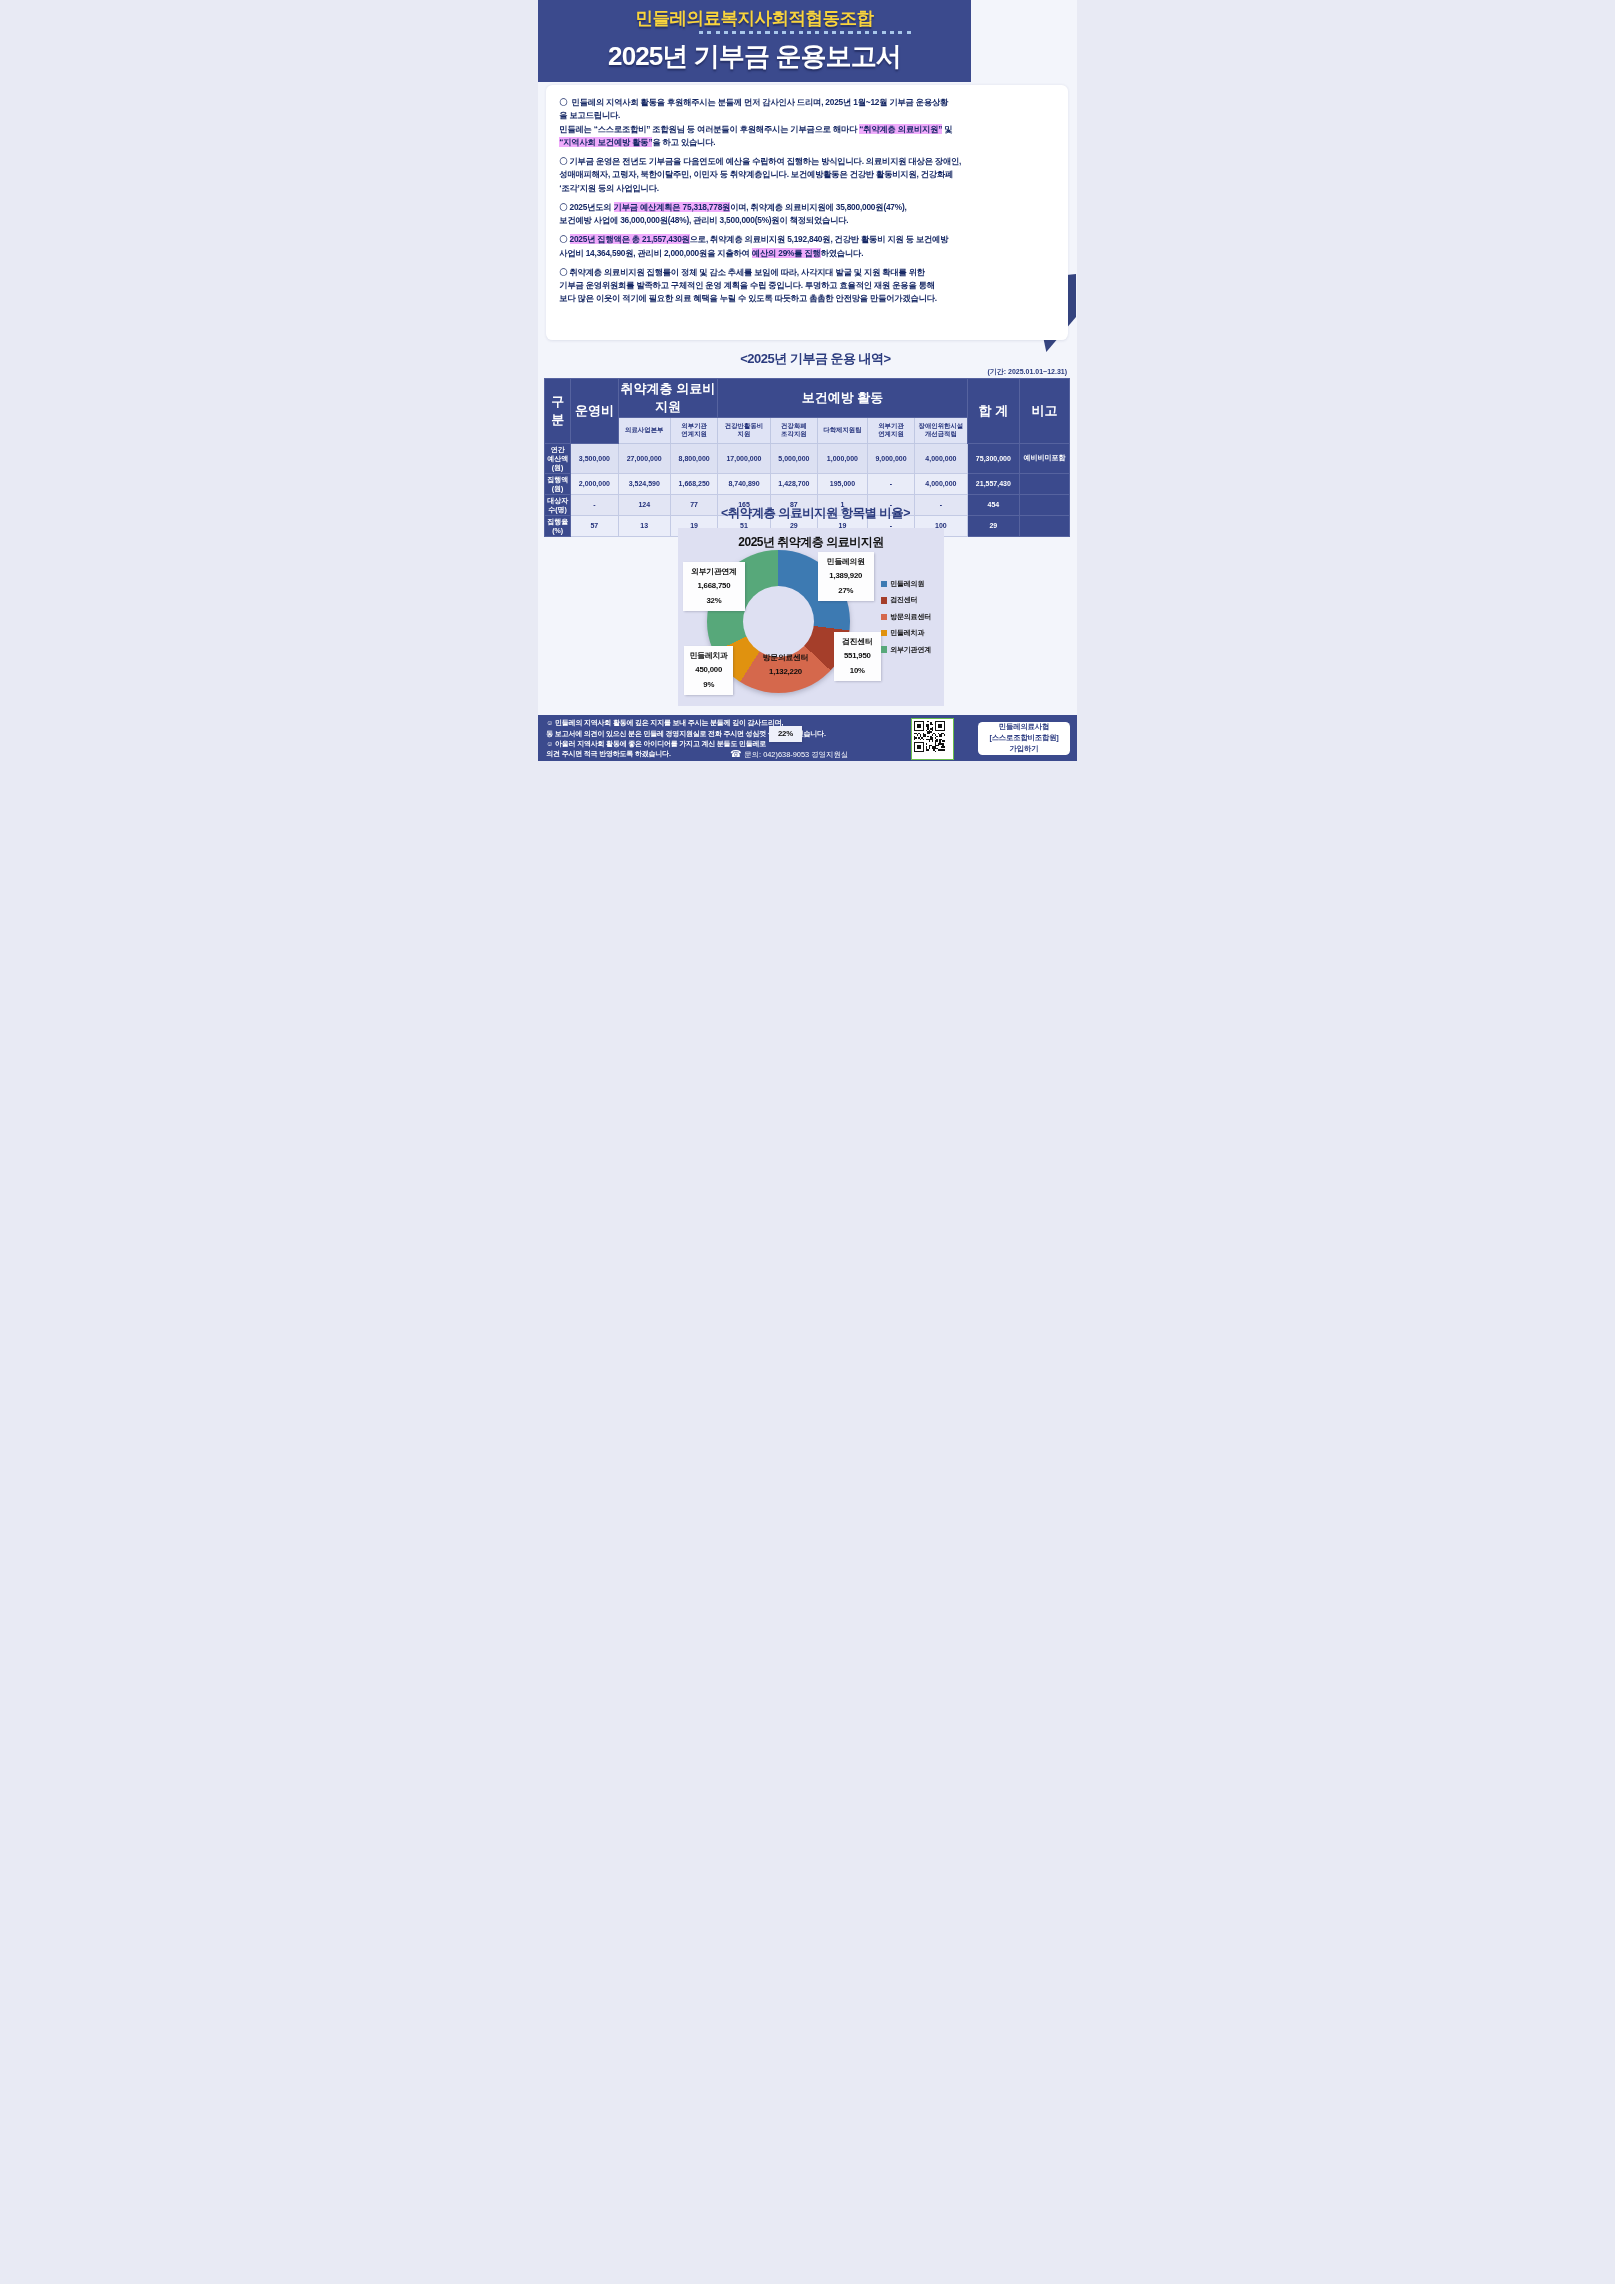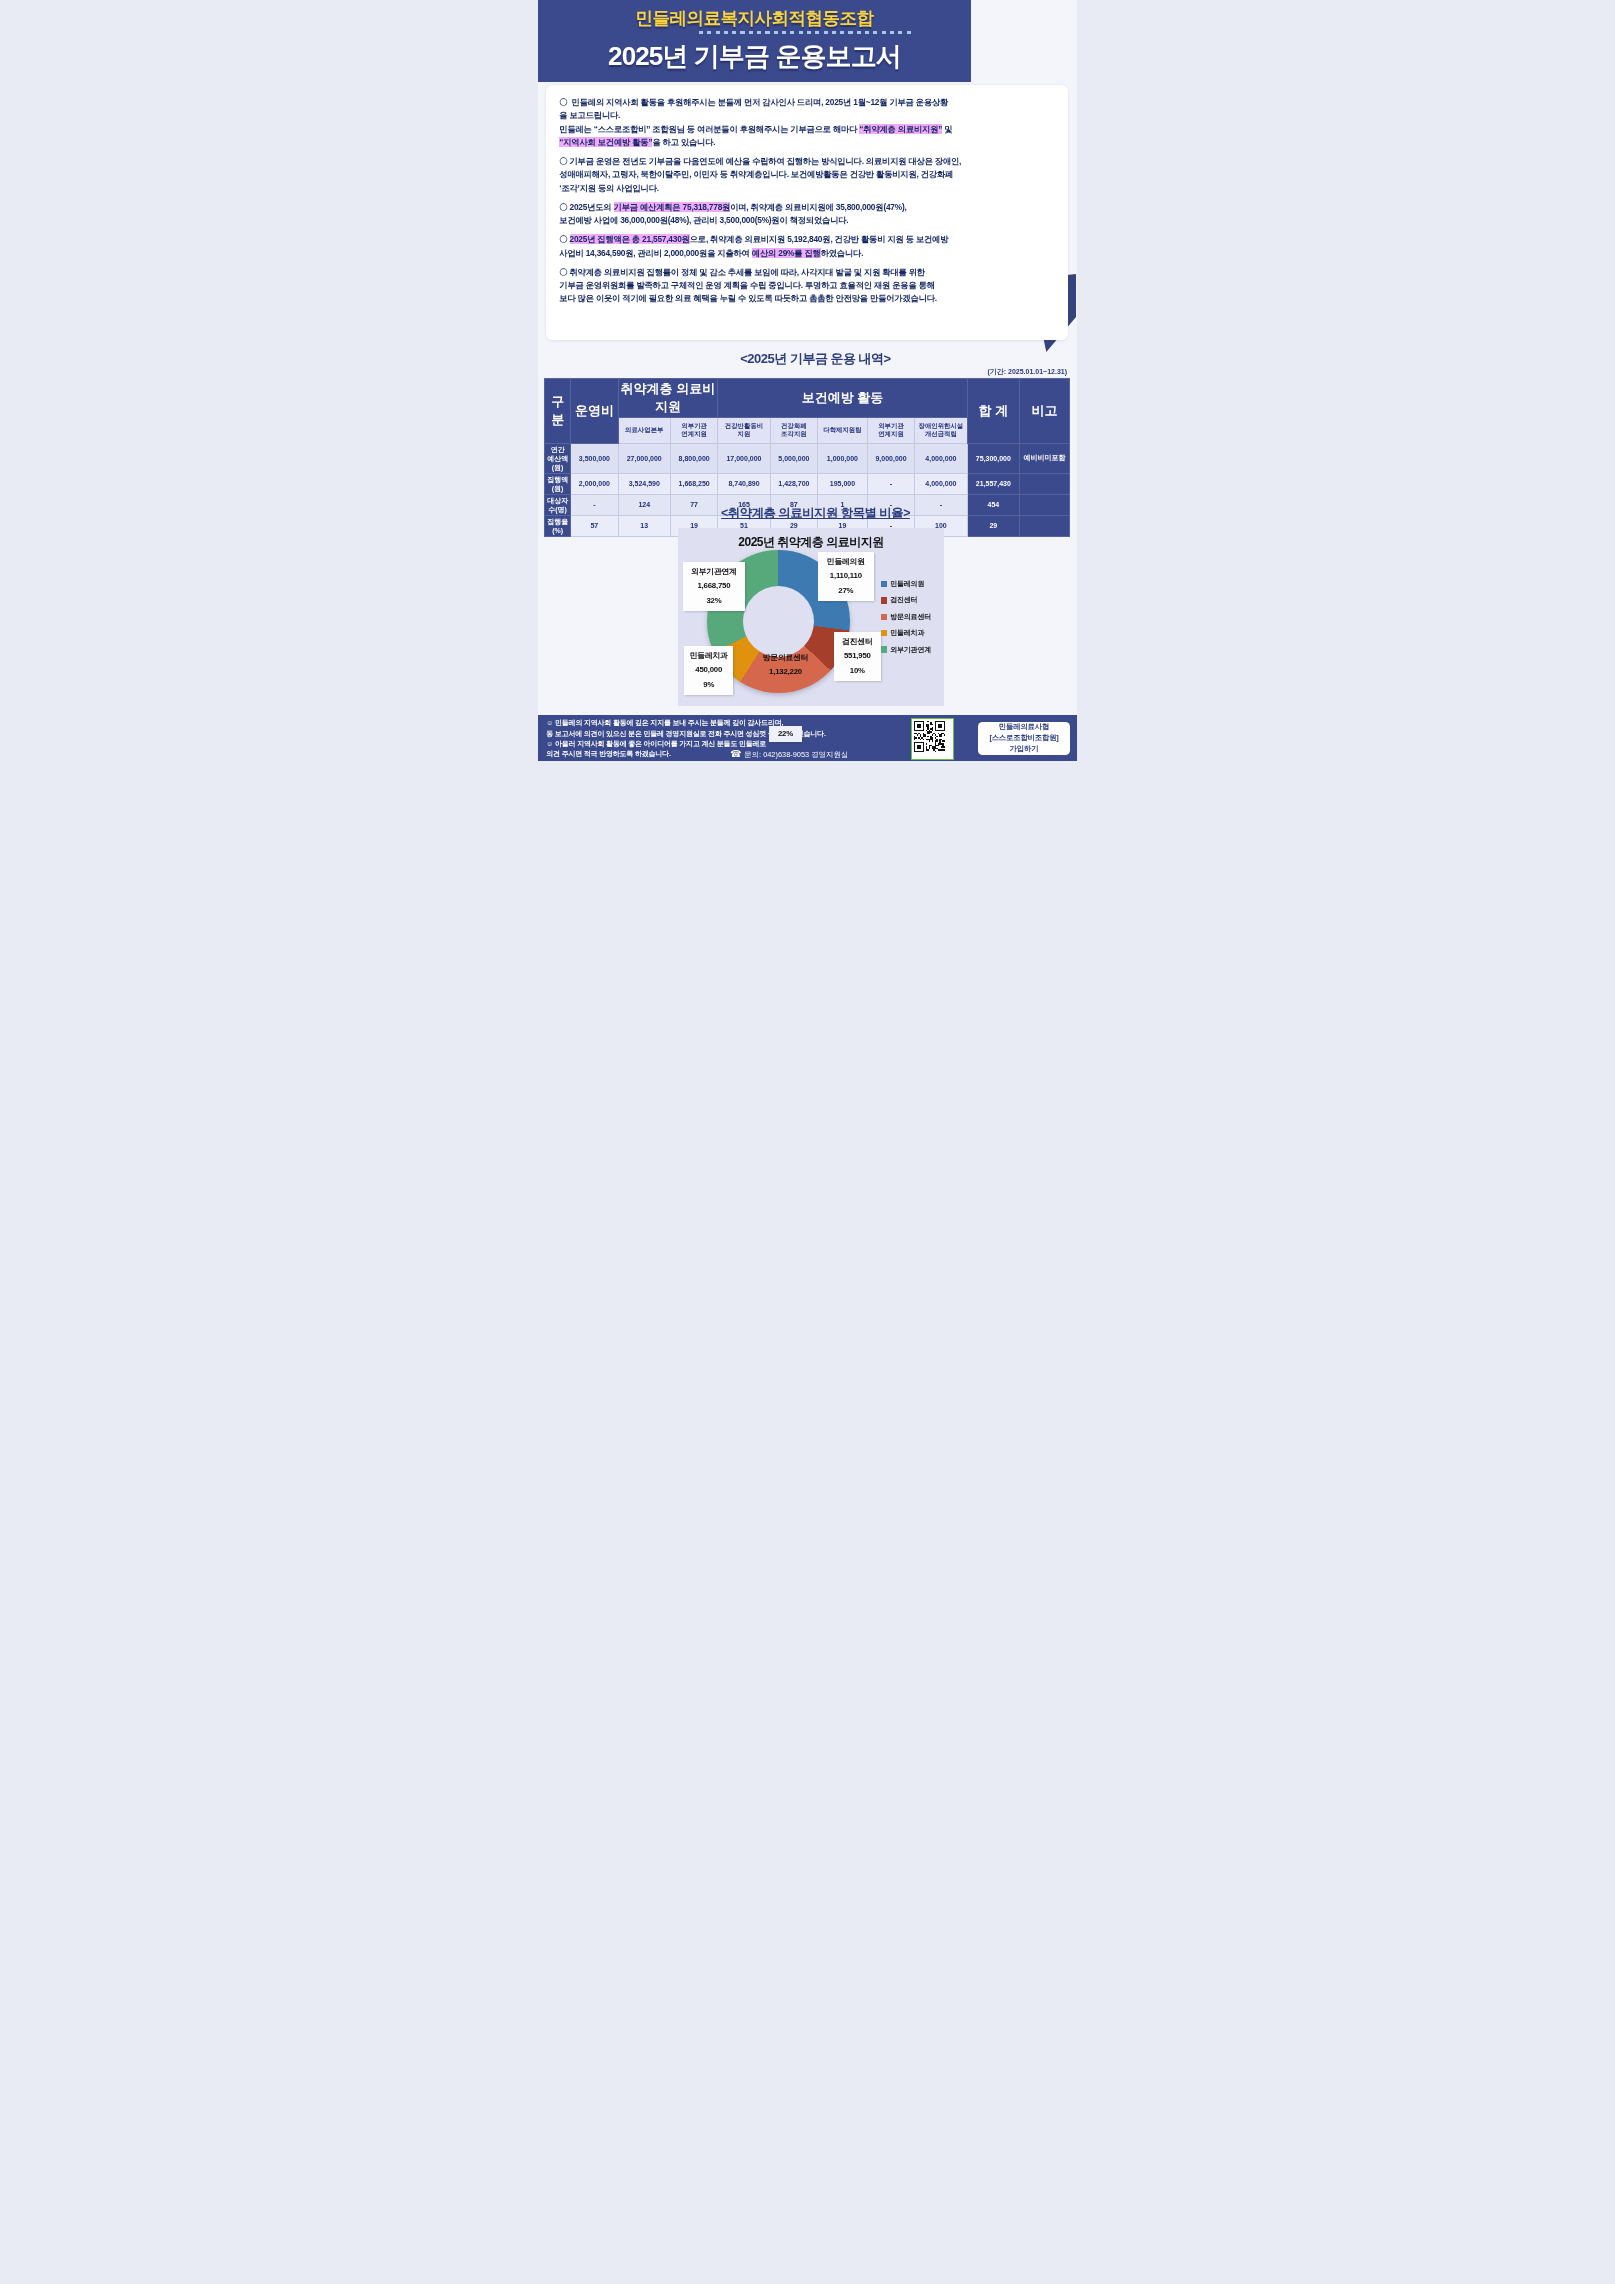--- a/index.html
+++ b/index.html
@@ -23,21 +23,21 @@
                line-height:1.6;letter-spacing:-0.2px;white-space:pre-wrap;}
   .intro-box p:last-child{margin-bottom:0;}
   .hl{background:#f0abfc;}
   .bubble-tail{position:absolute;left:493px;top:274px;width:45px;height:78px;background:#35447f;
                clip-path:polygon(0 6%,100% 0,100% 55%,34% 100%);z-index:1;}
   
   .sec-title{position:absolute;left:8px;width:100%;text-align:center;font-weight:800;
              color:#2b3b7e;letter-spacing:-0.5px;}
   .sec1-title{top:350px;font-size:13px;}
   .sec1-period{position:absolute;right:10px;top:367px;font-size:7px;font-weight:700;color:#2b3b7e;}
-  .sec2-title{top:505px;font-size:12.4px;text-decoration:underline;}
+  .sec2-title{top:505px;font-size:12.4px;}
   
   table.report{position:absolute;left:6px;top:378px;width:526px;border-collapse:collapse;
                table-layout:fixed;}
   table.report th,table.report td{font-weight:700;text-align:center;vertical-align:middle;
                padding:0.9px 0.9px;box-sizing:border-box;}
   th.hdr{background:#3b4a8d;color:#ffffff;font-size:13px;border:0.5px solid #56639f;height:21px;margin-left:31px;}
   th.sub{background:#dfe3f5;color:#22307a;font-size:6.4px;border:0.5px solid #bfc7e2;
          white-space:pre-line;height:26px;line-height:1.35;}
   th.rl{background:#3b4a8d;color:#ffffff;font-size:7px;border:0.5px solid #56639f;
         white-space:pre-line;line-height:1.3;}
@@ -206,21 +206,21 @@
   </table>
 
   <div class="sec-title sec2-title">&lt;취약계층 의료비지원 항목별 비율&gt;</div>
 
   <div class="chart-panel">
     <div class="chart-title">2025년 취약계층 의료비지원</div>
     <div class="donut" id="donut" style="background: conic-gradient(rgb(61, 122, 178) 0%, rgb(61, 122, 178) 27%, rgb(165, 62, 42) 27%, rgb(165, 62, 42) 37%, rgb(213, 104, 76) 37%, rgb(213, 104, 76) 59%, rgb(224, 146, 15) 59%, rgb(224, 146, 15) 68%, rgb(87, 168, 122) 68%, rgb(87, 168, 122) 100%);"></div>
 
     <div class="pie-label" style="left:140px;top:24px;width:52px;">
       <div>민들레의원</div>
-      <div>1,110,110</div>
+      <div>1,389,920</div>
       <div>27%</div>
     </div>
     <div class="pie-label" style="left:4.6px;top:34px;width:59px;">
       <div>외부기관연계</div>
       <div>1,668,750</div>
       <div>32%</div>
     </div>
     <div class="pie-label" style="left:156px;top:104px;width:43px;">
       <div>검진센터</div>
       <div>551,950</div>

